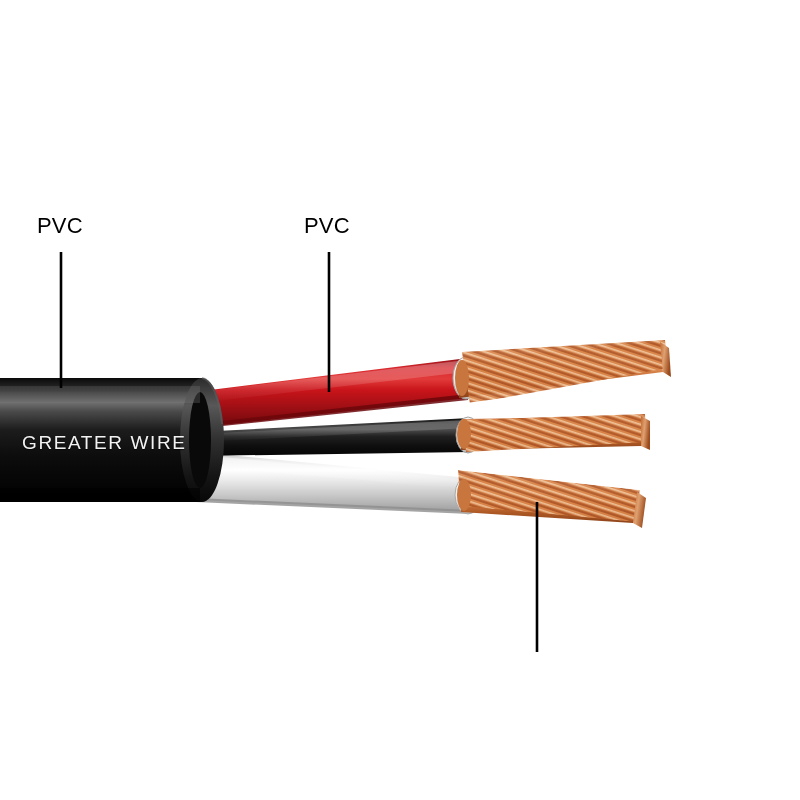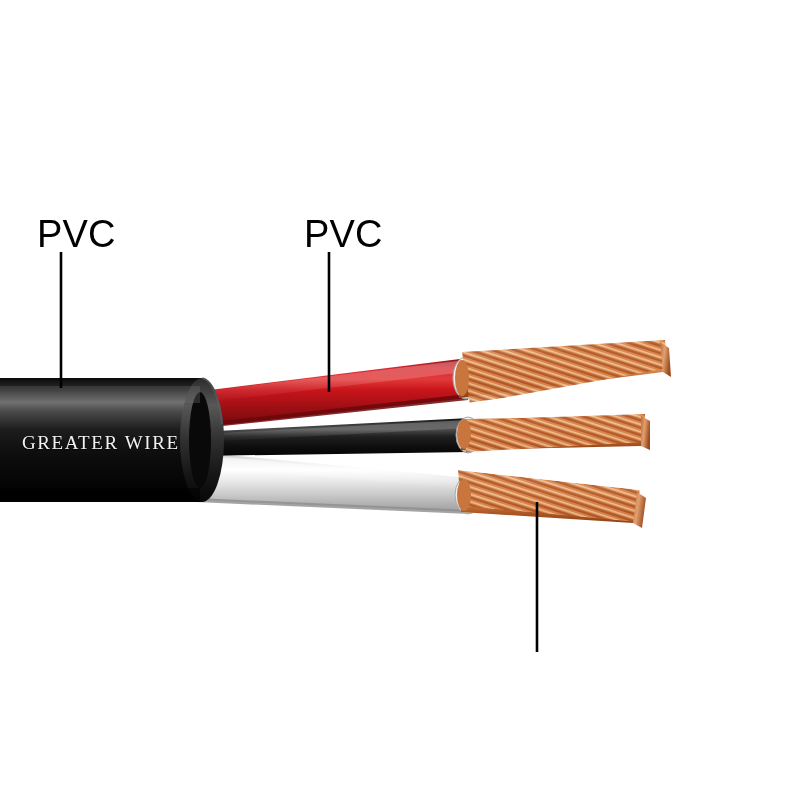--- a/index.html
+++ b/index.html
@@ -26,35 +26,35 @@
     left: 0;
     top: 0;
     width: 800px;
     height: 800px;
     display: block;
   }
   .callout-label {
     position: absolute;
     color: #000000;
     font-family: "Liberation Sans", sans-serif;
-    font-size: 38px;
+    font-size: 22px;
     font-weight: 400;
     line-height: 1;
     white-space: nowrap;
     letter-spacing: 0.2px;
   }
   #label-pvc-jacket { left: 37px;  top: 215px; }
   #label-pvc-core   { left: 304px; top: 215px; }
   #label-copper     { left: 504px; top: 658px; }
   .brand-text {
     position: absolute;
     left: 22px;
     top: 432px;
     color: #f2f2f2;
-    font-family: Liberation Serif, serif;
+    font-family: Liberation Sans, sans-serif;
     font-size: 19px;
     font-weight: 400;
     letter-spacing: 1.6px;
     white-space: nowrap;
     text-shadow: 0 1px 1px rgba(0,0,0,0.65);
   }
 </style>
 </head>
 <body style="background: rgb(255, 255, 255);">
 

